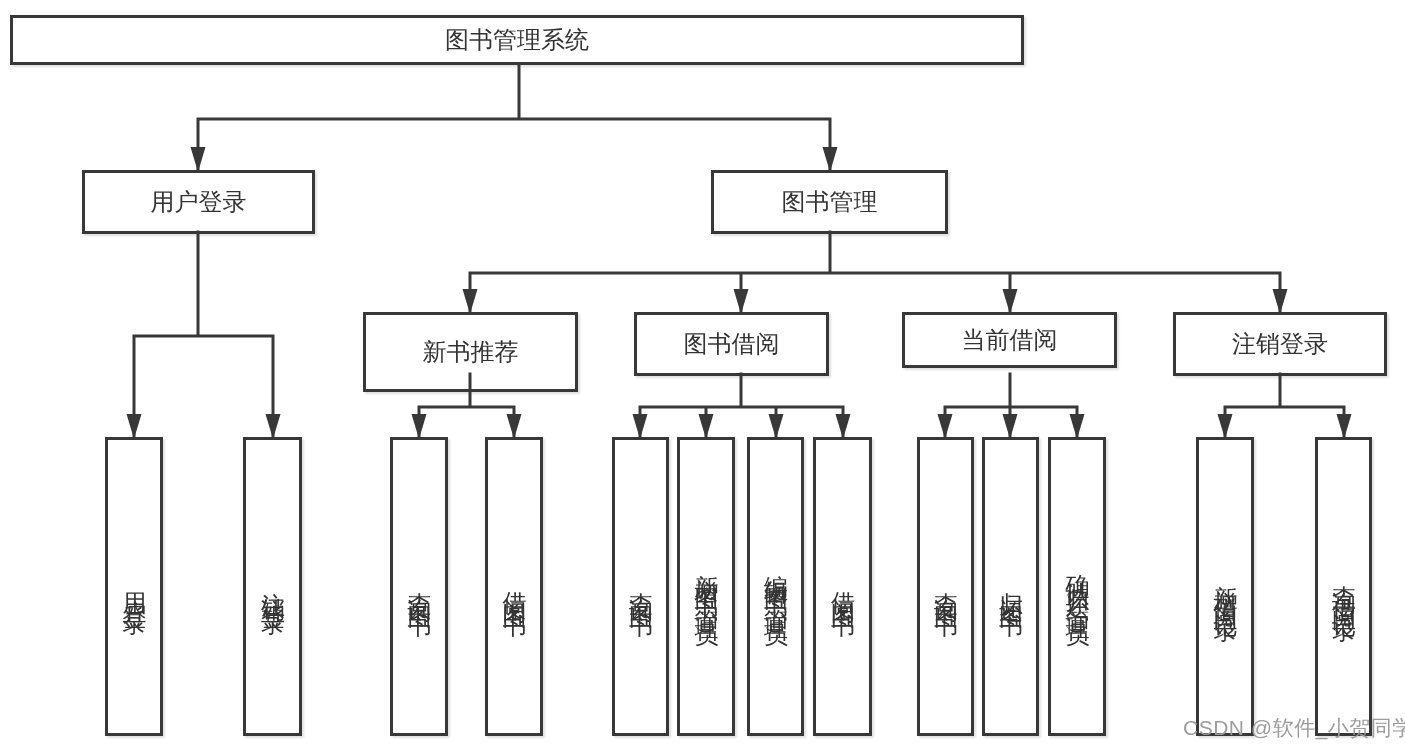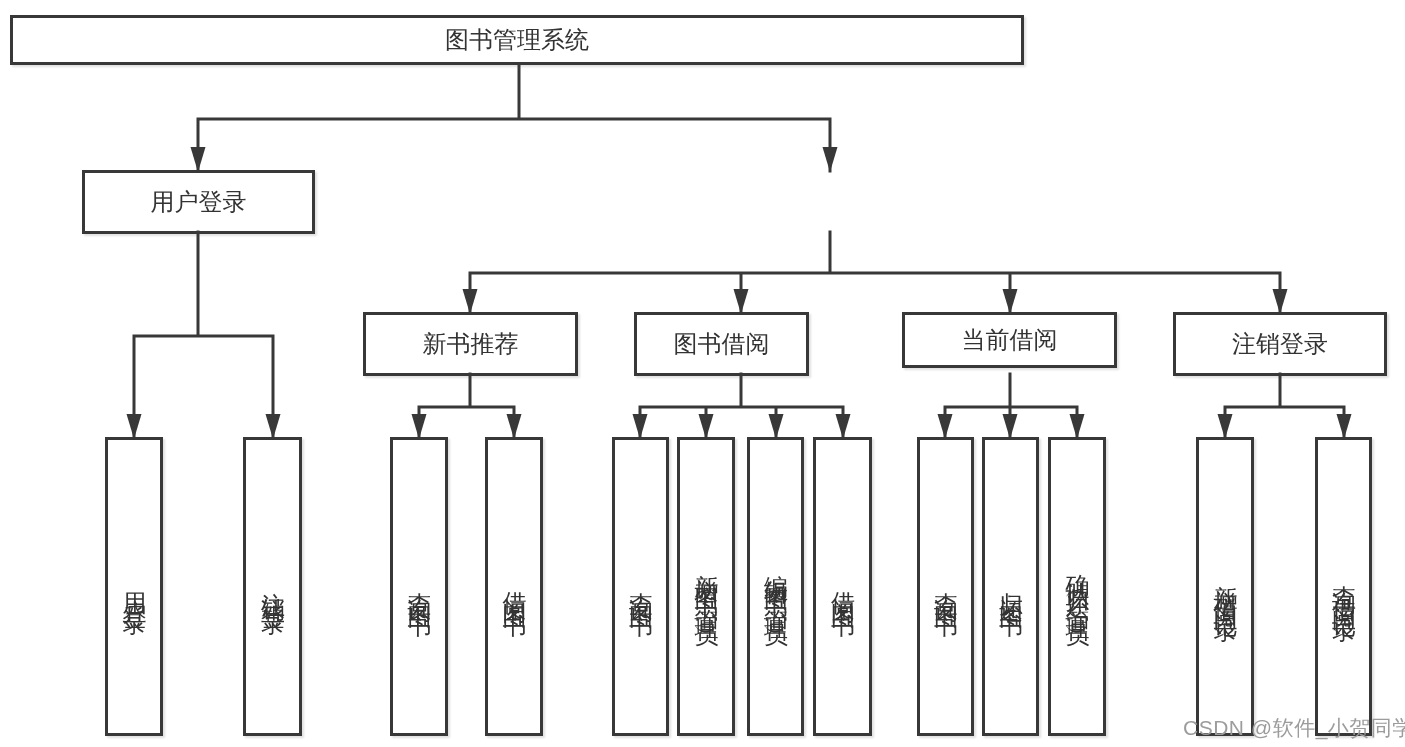--- a/index.html
+++ b/index.html
@@ -112,25 +112,28 @@
     </g>
   </svg>
 
   <div class="node" style="left:10px;top:15px;width:1014px;height:50px">
     <span class="lbl">图书管理系统</span>
   </div>
 
   <div class="node" style="left:82px;top:170px;width:233px;height:64px">
     <span class="lbl">用户登录</span>
   </div>
+  <div class="node" style="left:711px;top:170px;width:237px;height:64px">
+    <span class="lbl">图书管理</span>
+  </div>
 
-  <div class="node" style="left:363px;top:312px;width:215px;height:64px">
+  <div class="node" style="left:363px;top:312px;width:215px;height:80px">
     <span class="lbl">新书推荐</span>
   </div>
-  <div class="node" style="left:634px;top:312px;width:175px;height:64px">
+  <div class="node" style="left:634px;top:312px;width:195px;height:64px">
     <span class="lbl">图书借阅</span>
   </div>
   <div class="node" style="left:902px;top:312px;width:215px;height:56px">
     <span class="lbl">当前借阅</span>
   </div>
   <div class="node" style="left:1173px;top:312px;width:214px;height:64px">
     <span class="lbl">注销登录</span>
   </div>
 
   <div class="node vert" style="left:105px;top:437px;width:58px;height:299px">

